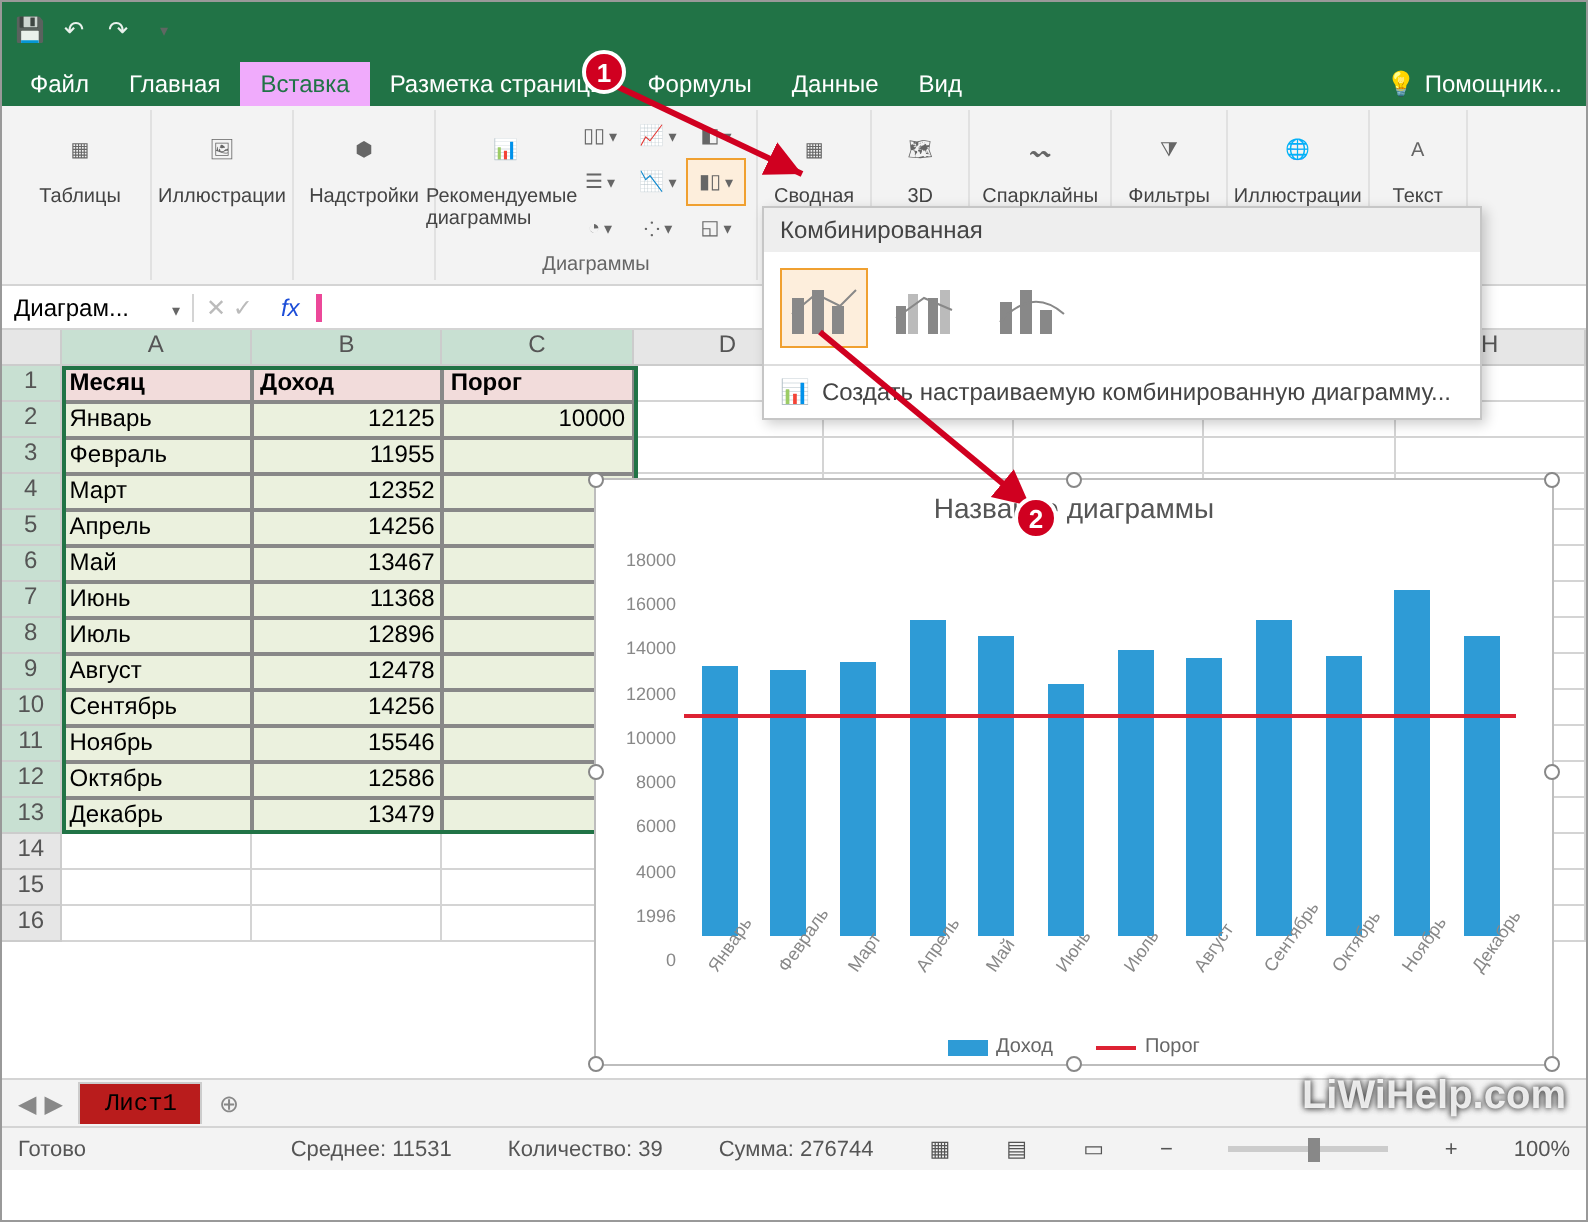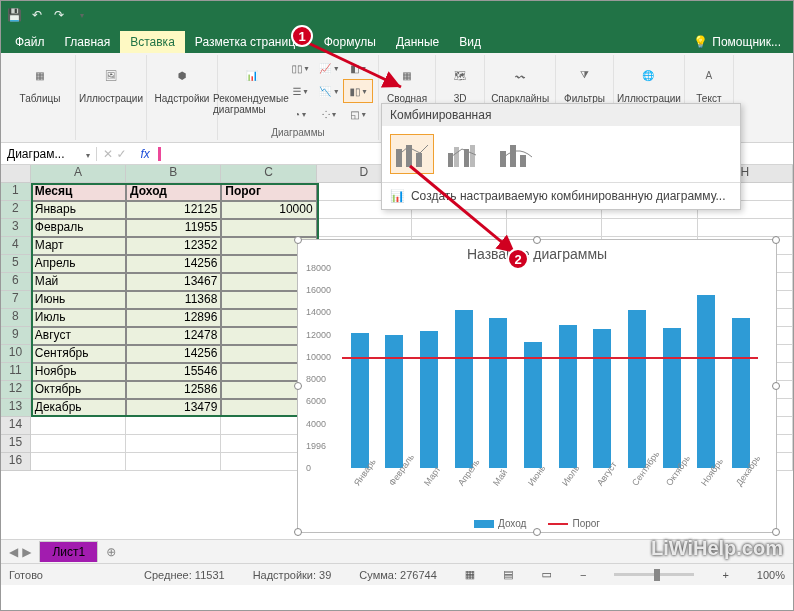--- a/index.html
+++ b/index.html
@@ -3,21 +3,21 @@
 <meta charset="utf-8">
 <style>
 * { box-sizing: border-box; margin: 0; padding: 0; font-family: 'Segoe UI', Tahoma, sans-serif; }
 body { background: #fff; width: 794px; height: 611px; overflow: hidden; position: relative; border: 1px solid #999; }
 .titlebar { height: 28px; background: #217346; display: flex; align-items: center; padding: 0 6px; color: #fff; font-size: 12px; }
 .titlebar .qat { display: flex; gap: 6px; align-items: center; }
 .qat-icon { width: 16px; height: 16px; display: flex; align-items: center; justify-content: center; opacity: 0.9; }
 .titlebar .title { flex: 1; text-align: center; font-size: 12px; }
 .ribbon-tabs { height: 24px; background: #217346; display: flex; align-items: flex-end; padding: 0 4px; font-size: 12px; color: #fff; }
 .ribbon-tabs .tab { padding: 4px 10px; cursor: pointer; }
-.ribbon-tabs .tab.active { background: #fef9c3; color: #217346; }
+.ribbon-tabs .tab.active { background: #f0abfc; color: #217346; }
 .ribbon-tabs .help { margin-left: auto; padding: 4px 8px; display: flex; align-items: center; gap: 4px; }
 .ribbon { height: 90px; background: #f3f3f3; border-bottom: 1px solid #d4d4d4; display: flex; padding: 2px 4px; position: relative; }
 .ribbon-group { display: flex; flex-direction: column; align-items: center; border-right: 1px solid #e1e1e1; padding: 2px 6px; font-size: 10px; color: #666; justify-content: space-between; }
 .ribbon-group .buttons { display: flex; gap: 4px; align-items: flex-start; }
 .rb-btn { display: flex; flex-direction: column; align-items: center; gap: 2px; font-size: 10px; color: #444; cursor: pointer; padding: 2px; }
 .rb-btn.large { width: 58px; }
 .rb-icon { width: 32px; height: 32px; display: flex; align-items: center; justify-content: center; color: #666; }
 .rb-small { width: 28px; height: 22px; display: flex; align-items: center; justify-content: center; }
 .group-label { font-size: 10px; color: #666; text-align:center; }
 .formula-bar { height: 22px; border-bottom: 1px solid #d4d4d4; display: flex; align-items: center; font-size: 12px; }
@@ -40,30 +40,30 @@
 .chart-dropdown { position: absolute; left: 380px; top: 102px; width: 360px; background: #fff; border: 1px solid #c6c6c6; box-shadow: 2px 2px 6px rgba(0,0,0,0.2); z-index: 50; font-size: 12px; }
 .chart-dropdown .hdr { padding: 4px 8px; background: #eee; color: #444; }
 .chart-dropdown .thumbs { display: flex; gap: 8px; padding: 8px; }
 .thumb { width: 44px; height: 40px; border: 1px solid transparent; display: flex; align-items: center; justify-content: center; cursor: pointer; }
 .thumb.hover { border: 1px solid #f0a030; background: #fdeedc; }
 .chart-dropdown .more { border-top: 1px solid #ddd; padding: 6px 8px; color: #444; display: flex; align-items: center; gap: 6px; }
 .embedded-chart { position: absolute; left: 296px; top: 238px; width: 480px; height: 294px; background: #fff; border: 1px solid #bdbdbd; z-index: 20; }
 .chart-handle { position: absolute; width: 8px; height: 8px; background: #fff; border: 1px solid #888; border-radius: 50%; }
 .chart-title { text-align: center; font-size: 14px; color: #555; margin-top: 6px; }
 .plot { position: relative; height: 200px; margin: 6px 18px 0 44px; }
-.ytick { position: absolute; left: -36px; width: 32px; text-align: left; font-size: 9px; color: #888; transform: translateY(-50%); }
+.ytick { position: absolute; left: -36px; width: 32px; text-align: right; font-size: 9px; color: #888; transform: translateY(-50%); margin-top: 12px; }
 .bar { position: absolute; bottom: 0; width: 18px; background: #2e9bd6; }
 .threshold { position: absolute; height: 2px; background: #d23; left: 0; right: 0; }
 .xlabels { display: flex; margin: 2px 18px 0 44px; justify-content: space-around; }
 .xlabel { font-size: 9px; color: #888; transform: rotate(-55deg); transform-origin: top left; width: 14px; margin-top: 12px; }
 .legend { display: flex; justify-content: center; gap: 22px; font-size: 10px; color: #666; margin-top: 26px; align-items: center; }
 .lg-box { width: 20px; height: 8px; display: inline-block; }
 .sheet-tabs { height: 24px; border-top: 1px solid #d4d4d4; display: flex; align-items: center; font-size: 12px; background: #f3f3f3; }
 .sheet-nav { display: flex; gap: 4px; padding: 0 8px; color: #888; }
-.sheet-tab { padding: 3px 12px; background: #a21caf; border: 1px solid #ccc; border-bottom: none; }
+.sheet-tab { padding: 3px 12px; background: #b91c1c; border: 1px solid #ccc; border-bottom: none; font-family: Liberation Mono, monospace; }
 .add-sheet { padding: 0 8px; color: #888; }
 .statusbar { height: 22px; background: #f3f3f3; border-top: 1px solid #d4d4d4; display: flex; align-items: center; font-size: 11px; color: #555; padding: 0 8px; gap: 18px; }
 .statusbar .right { margin-left: auto; display: flex; gap: 28px; align-items: center; }
 .zoom-slider { width: 80px; height: 3px; background: #ccc; position: relative; }
 .zoom-slider::after { content: ''; position: absolute; left: 50%; top: -4px; width: 6px; height: 12px; background: #888; }
 .callout { position: absolute; width: 22px; height: 22px; background: #d00020; border-radius: 50%; color: #fff; font-weight: bold; display: flex; align-items: center; justify-content: center; font-size: 13px; z-index: 100; border: 2px solid #fff; }
 .arrow { position: absolute; z-index: 95; pointer-events: none; }
 .watermark { position: absolute; right: 10px; bottom: 50px; font-size: 20px; color: rgba(255,255,255,0.85); font-weight: bold; text-shadow: 0 0 3px #555, 0 0 3px #555; z-index: 60; }
 .chev::after { content: '▾'; font-size: 8px; color: #666; margin-left: 2px; }
 </style>
@@ -494,21 +494,21 @@
       <span>▶</span>
     </div>
   <div class="sheet-tab">Лист1</div>
   <div class="add-sheet">⊕</div>
 </div>
 
 <div class="statusbar">
   <span>Готово</span>
   <div class="right">
     <span><span>Среднее:</span> <span>11531</span></span>
-    <span><span>Надстройки:</span> <span>39</span></span>
+    <span><span>Количество:</span> <span>39</span></span>
     <span><span>Сумма:</span> <span>276744</span></span>
     <span>▦</span>
     <span>▤</span>
     <span>▭</span>
     <span>−</span>
     <div class="zoom-slider"></div>
     <span>+</span>
     <span>100%</span>
   </div>
 </div>

